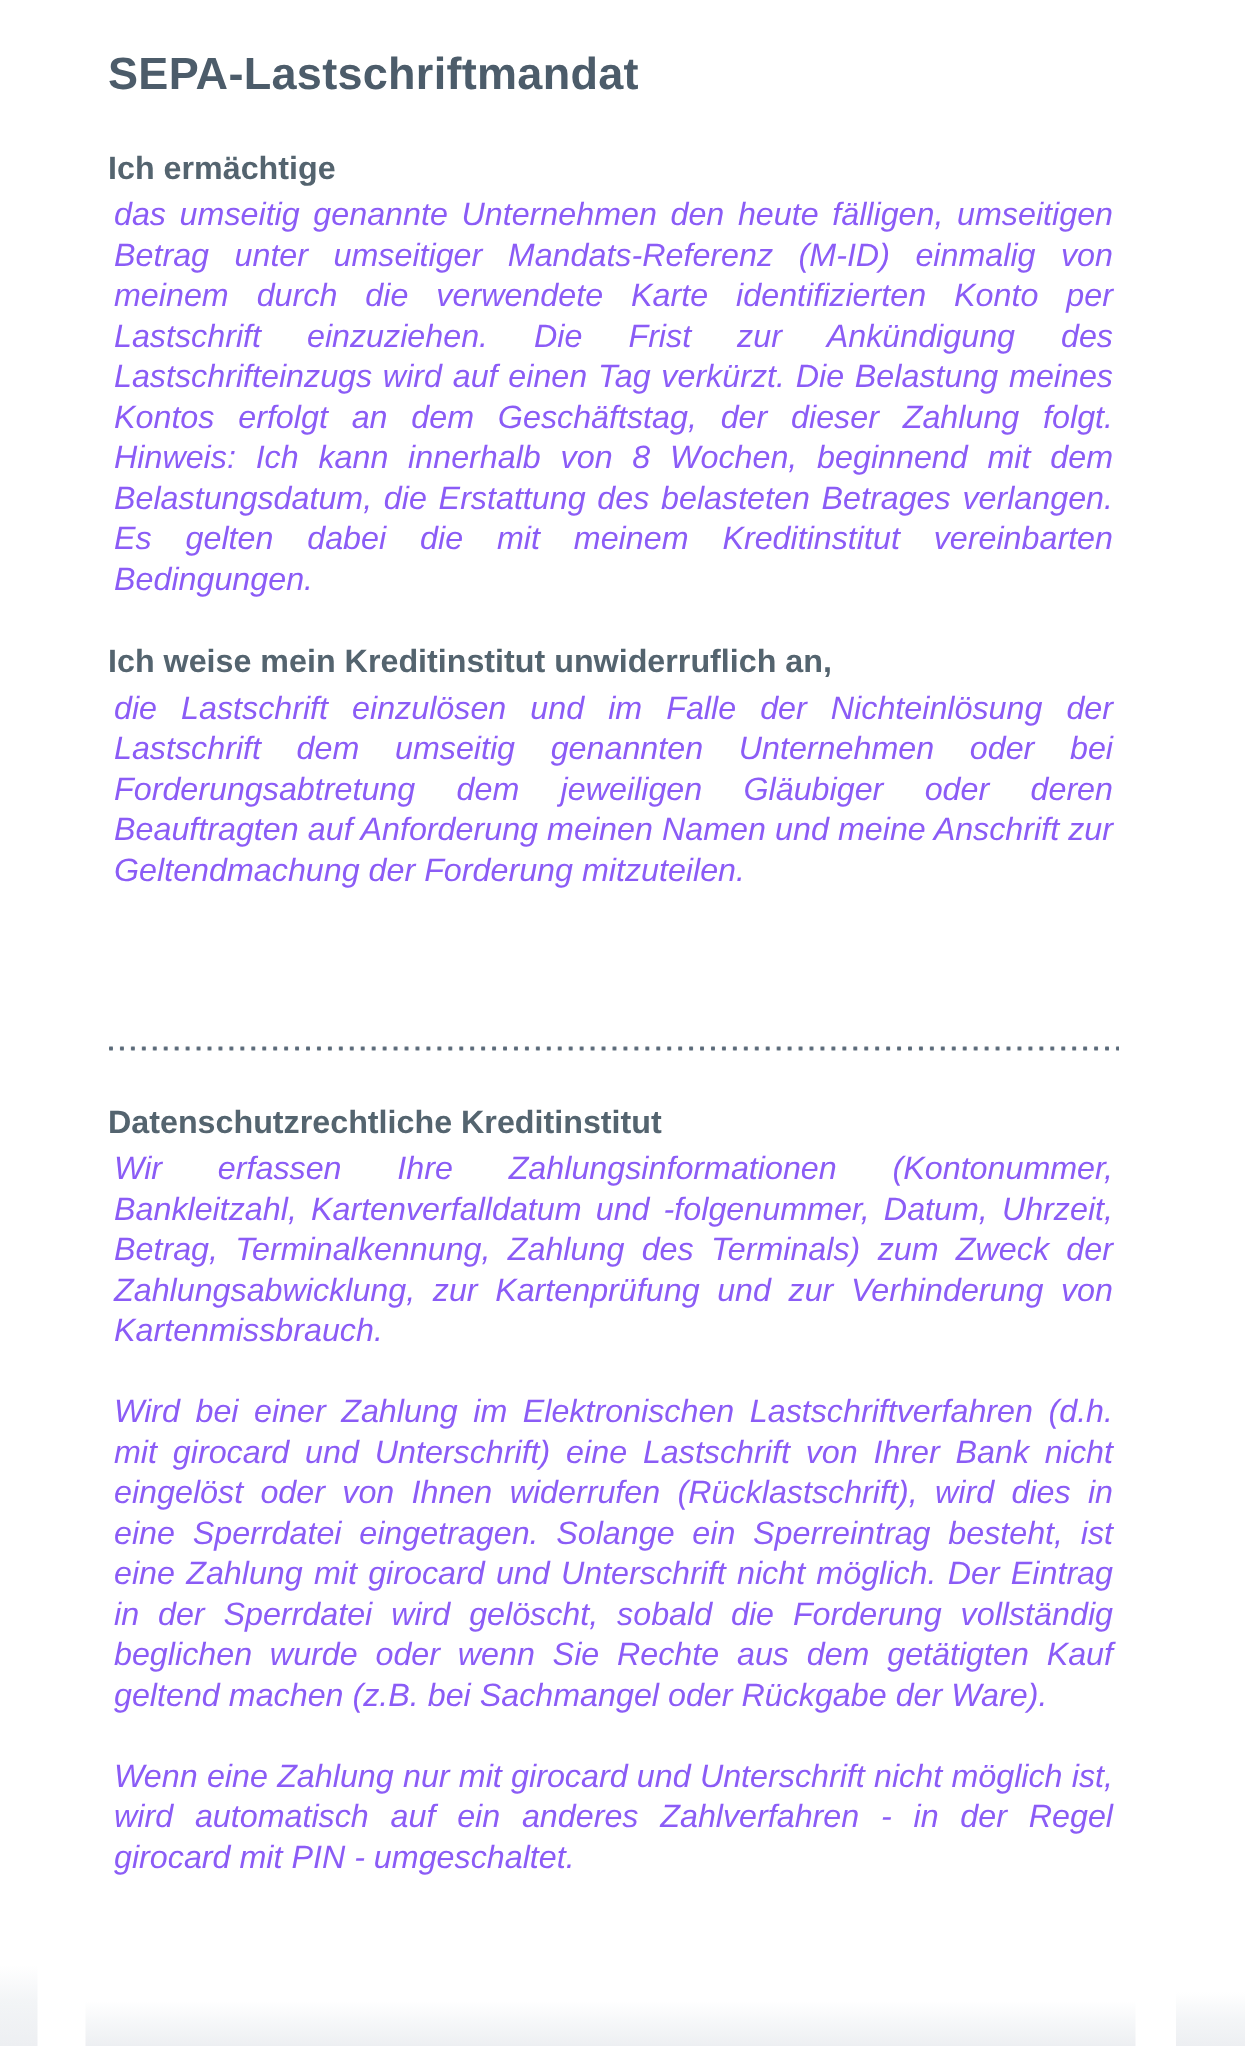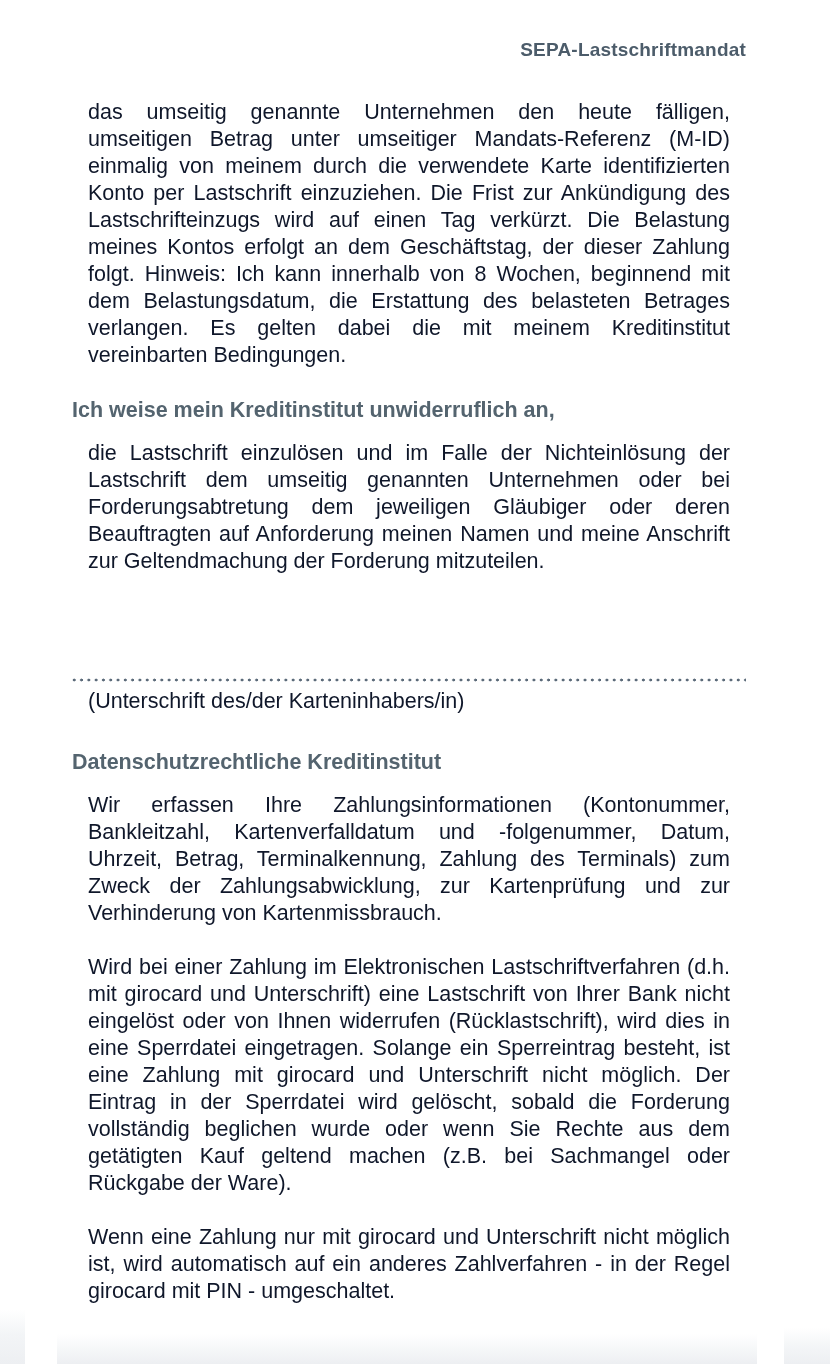--- a/index.html
+++ b/index.html
@@ -21,43 +21,44 @@
     left: 72px;
     top: 0;
     width: 674px;
     color: #5d6c7b;
     font-size: 21.5px;
     line-height: 27px;
   }
   .page-title {
     margin: 0;
     padding-top: 34px;
-    font-size: 19px;
+    font-size: 30px;
     line-height: 32px;
     font-weight: 700;
     color: #4c5c6a;
     letter-spacing: 0.2px;
-    text-align: right;
+    text-align: left;
   }
   section { display: block; }
   .sec-auth   { margin-top: 33px; }
   .sec-instr  { margin-top: 28px; }
   .sec-priv   { margin-top: 34px; }
   h2 {
     margin: 0;
     font-size: 21.5px;
     line-height: 27px;
     font-weight: 700;
     color: #54646f;
     text-align: left;
   }
   p {
-    margin: 16px;
+    margin: 4px;
     text-align: justify;
-    color: #0f172a;
+    color: #8b5cf6;
+    font-style: italic;
   }
   .sec-priv p + p { margin-top: 27px; }
   .signature { margin-top: 0; }
   .dotline {
     margin-top: 103px;
     height: 4px;
     width: 100%;
     background-image: radial-gradient(circle at 2px 2px, #5b6a79 1.35px, rgba(91,106,121,0) 1.65px);
     background-size: 7.3px 4px;
     background-repeat: repeat-x;
@@ -86,31 +87,31 @@
   }
 </style>
 </head>
 <body>
 
 <div class="page">
 
   <h1 class="page-title">SEPA-Lastschriftmandat</h1>
 
   <section class="sec-auth">
+    <h2>Ich ermächtige</h2>
     <p>das umseitig genannte Unternehmen den heute fälligen, umseitigen Betrag unter umseitiger Mandats-Referenz (M-ID) einmalig von meinem durch die verwendete Karte identifizierten Konto per Lastschrift einzuziehen. Die Frist zur Ankündigung des Lastschrifteinzugs wird auf einen Tag verkürzt. Die Belastung meines Kontos erfolgt an dem Geschäftstag, der dieser Zahlung folgt. Hinweis: Ich kann innerhalb von 8 Wochen, beginnend mit dem Belastungsdatum, die Erstattung des belasteten Betrages verlangen. Es gelten dabei die mit meinem Kreditinstitut vereinbarten Bedingungen.</p>
   </section>
 
   <section class="sec-instr">
     <h2>Ich weise mein Kreditinstitut unwiderruflich an,</h2>
     <p>die Lastschrift einzulösen und im Falle der Nichteinlösung der Lastschrift dem umseitig genannten Unternehmen oder bei Forderungsabtretung dem jeweiligen Gläubiger oder deren Beauftragten auf Anforderung meinen Namen und meine Anschrift zur Geltendmachung der Forderung mitzuteilen.</p>
   </section>
 
   <div class="signature">
     <div class="dotline"></div>
-    <p class="sig-caption">(Unterschrift des/der Karteninhabers/in)</p>
   </div>
 
   <section class="sec-priv">
     <h2>Datenschutzrechtliche Kreditinstitut</h2>
     <p>Wir erfassen Ihre Zahlungsinformationen (Kontonummer, Bankleitzahl, Kartenverfalldatum und -folgenummer, Datum, Uhrzeit, Betrag, Terminalkennung, Zahlung des Terminals) zum Zweck der Zahlungsabwicklung, zur Kartenprüfung und zur Verhinderung von Kartenmissbrauch.</p>
     <p>Wird bei einer Zahlung im Elektronischen Lastschriftverfahren (d.h. mit girocard und Unterschrift) eine Lastschrift von Ihrer Bank nicht eingelöst oder von Ihnen widerrufen (Rücklastschrift), wird dies in eine Sperrdatei eingetragen. Solange ein Sperreintrag besteht, ist eine Zahlung mit girocard und Unterschrift nicht möglich. Der Eintrag in der Sperrdatei wird gelöscht, sobald die Forderung vollständig beglichen wurde oder wenn Sie Rechte aus dem getätigten Kauf geltend machen (z.B. bei Sachmangel oder Rückgabe der Ware).</p>
     <p>Wenn eine Zahlung nur mit girocard und Unterschrift nicht möglich ist, wird automatisch auf ein anderes Zahlverfahren - in der Regel girocard mit PIN - umgeschaltet.</p>
   </section>
 
 </div>

